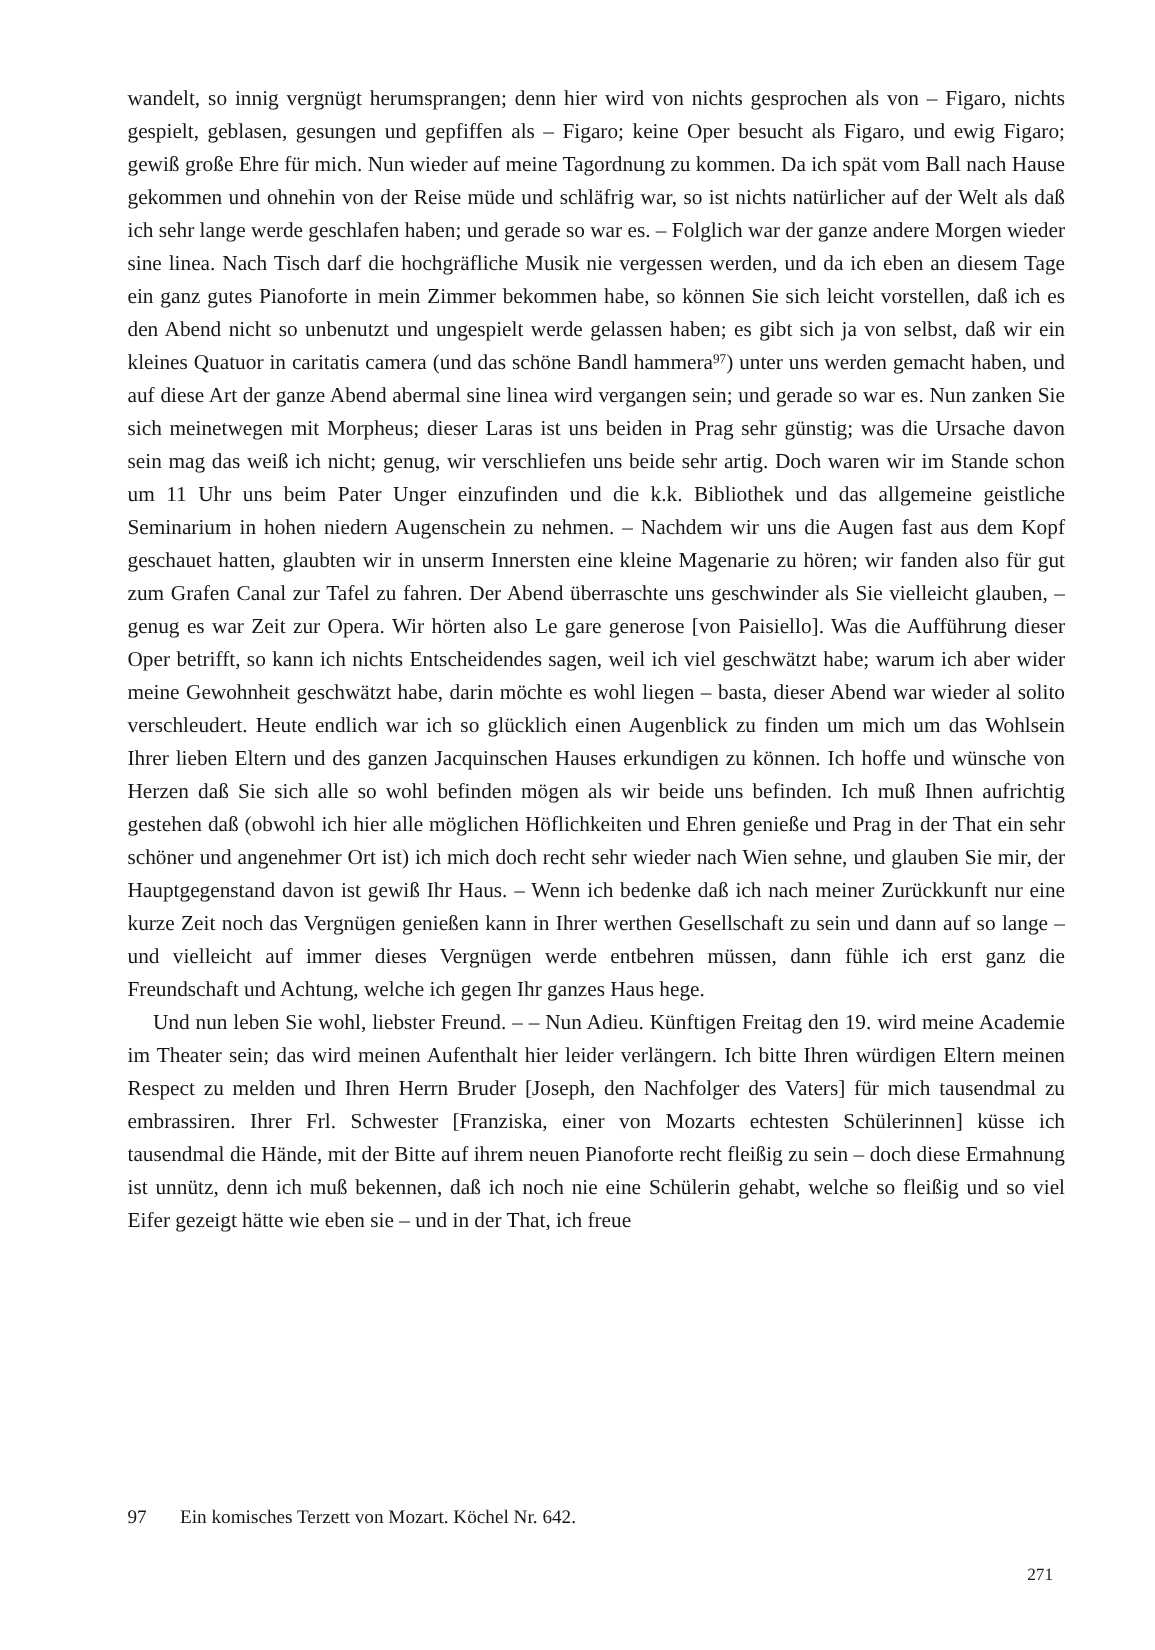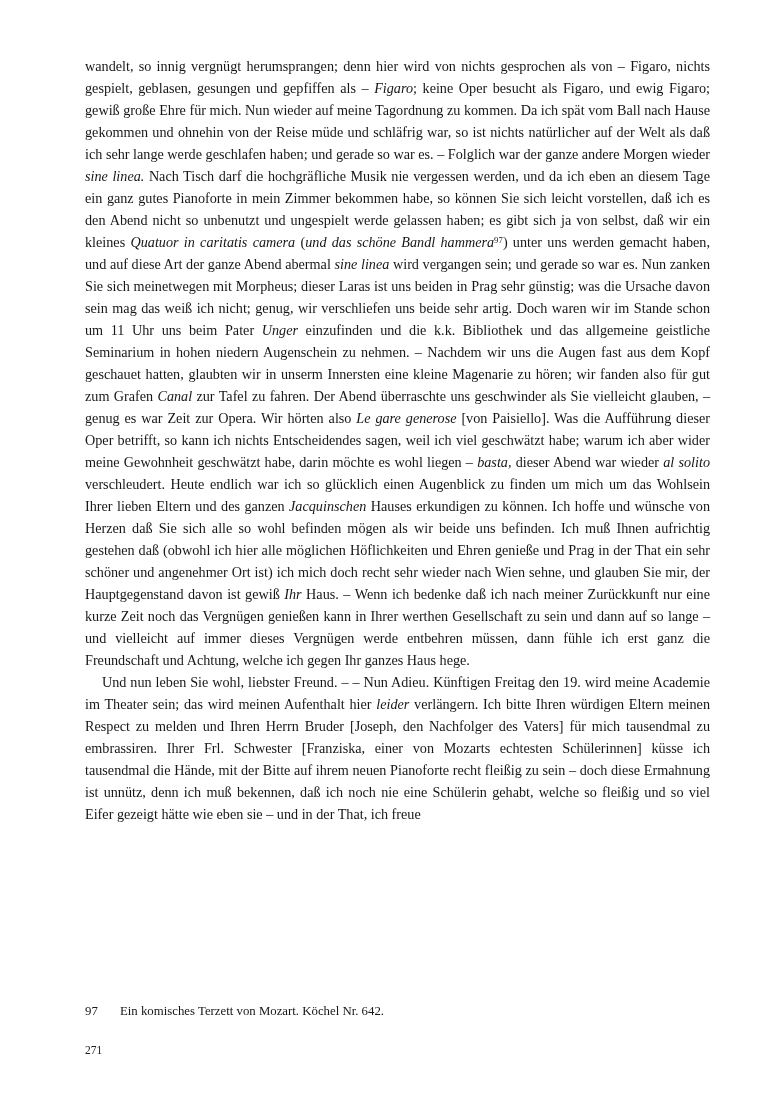--- a/index.html
+++ b/index.html
@@ -26,21 +26,20 @@
     text-align: justify;
   }
   .text-block p {
     margin: 0;
     padding: 0;
   }
   p.indented {
     text-indent: 17px;
   }
   .it {
-    font-style: italic;
   }
   sup.fnref {
     font-size: 0.62em;
     line-height: 0;
     vertical-align: baseline;
     position: relative;
     top: -0.5em;
     font-style: normal;
   }
   .footnote {
@@ -58,20 +57,21 @@
     flex: none;
   }
   .footnote-text {
     flex: 1;
   }
   .page-number {
     position: absolute;
     top: 1044px;
     left: 85px;
     width: 617px;
+    text-align: right;
     font-size: 11.5px;
     color: #1c1c1c;
   }
 </style>
 </head>
 <body>
 
 <div class="page">
 
   <div class="text-block">

